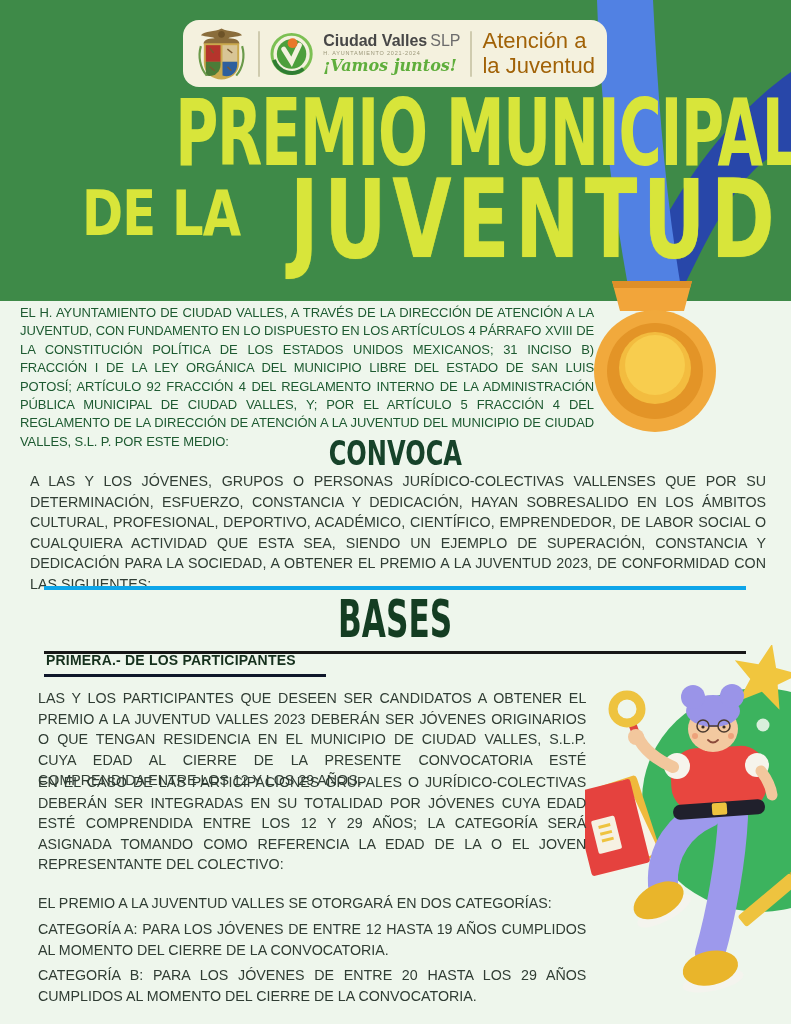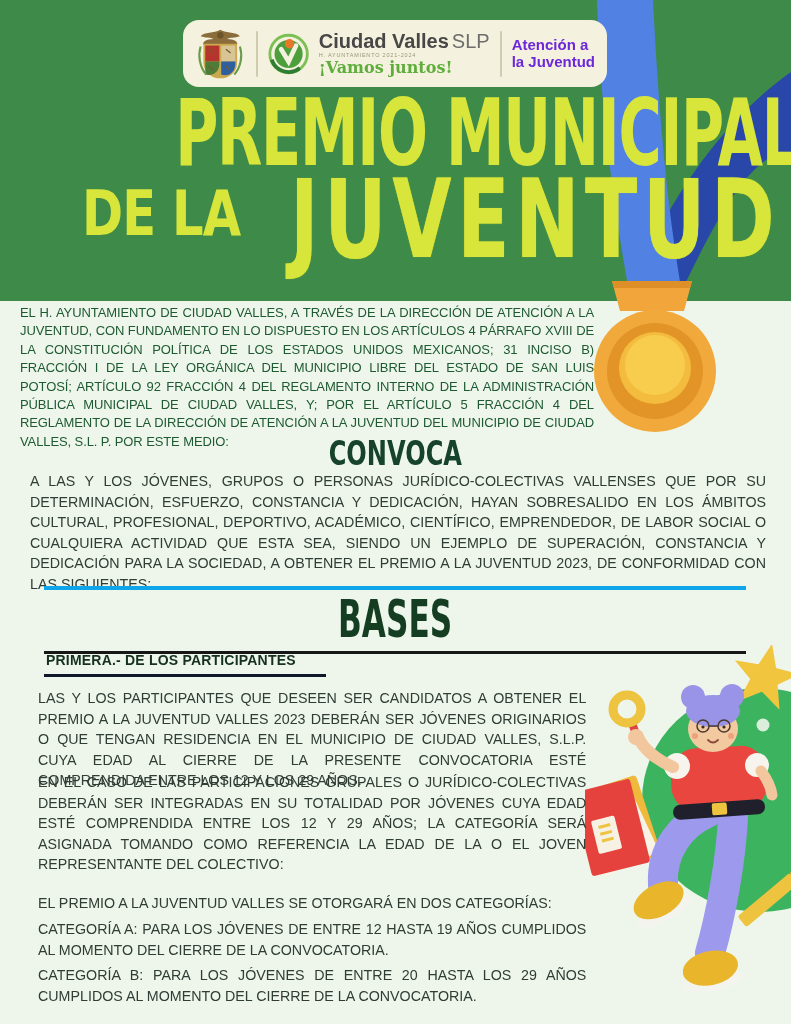--- a/index.html
+++ b/index.html
@@ -6,26 +6,26 @@
   .page{position:relative;width:791px;height:1024px;overflow:hidden;
         background:#eef6ec;font-family:"Liberation Sans",sans-serif;}
   
   .hero{position:absolute;left:0;top:0;width:791px;height:301px;background:#3e8a48;}
   .ribbon-svg{position:absolute;left:585px;top:0;width:206px;height:312px;z-index:2;}
   .medal-svg{position:absolute;left:593px;top:258px;width:130px;height:178px;z-index:6;}
   .badge{position:absolute;left:183px;top:20px;width:424px;height:67px;background:#f4f1de;
          border-radius:16px;z-index:7;display:flex;align-items:center;padding:0 12px;box-sizing:border-box;gap:10px;}
   .badge .divider{width:2px;height:46px;background:#cfcbae;border-radius:2px;flex:none;}
   .brand-col{display:flex;flex-direction:column;line-height:1;}
-  .brand-line1{font-size:20px;color:#474747;font-weight:bold;white-space:nowrap;}
+  .brand-line1{font-size:16px;color:#474747;font-weight:bold;white-space:nowrap;}
   .brand-line1 .sfx{font-weight:normal;color:#6d6d6d;margin-left:3px;}
   .brand-sub{font-size:5.5px;color:#9a9678;letter-spacing:.8px;margin-top:2px;white-space:nowrap;}
-  .brand-slogan{font-family:"DejaVu Serif",serif;font-weight:bold;
+  .brand-slogan{font-family:"DejaVu Serif",serif;font-style:italic;font-weight:bold;
                 font-size:16px;color:#5fae3c;margin-top:1px;white-space:nowrap;}
-  .dept{font-size:15px;font-weight:700;color:#6d28d9;line-height:1.12;white-space:nowrap;}
+  .dept{font-size:22px;font-weight:400;color:#a16207;line-height:1.12;white-space:nowrap;}
   
   .title1{position:absolute;left:0;top:88px;width:646px;text-align:center;z-index:4;
           font-family:"DejaVu Sans",sans-serif;font-weight:bold;font-size:92px;line-height:1;
           color:#d8e53a;white-space:nowrap;}
   .title1 .squeeze{display:inline-block;transform:scaleX(.64);transform-origin:center bottom;letter-spacing:-2px;}
   .title2{position:absolute;left:82px;top:144px;z-index:4;line-height:1;white-space:nowrap;
           font-family:"DejaVu Sans",sans-serif;font-weight:bold;color:#d8e53a;}
   .title2 .dela{display:inline-block;font-size:62px;transform:scaleX(.8);transform-origin:left bottom;letter-spacing:-1px;}
   .title2 .juv{display:inline-block;font-size:108px;letter-spacing:8px;margin-left:10px;
                transform:scaleX(.71);transform-origin:left bottom;position:relative;top:22px;

